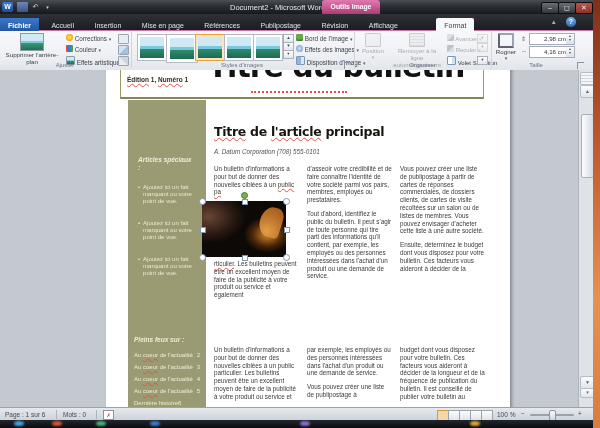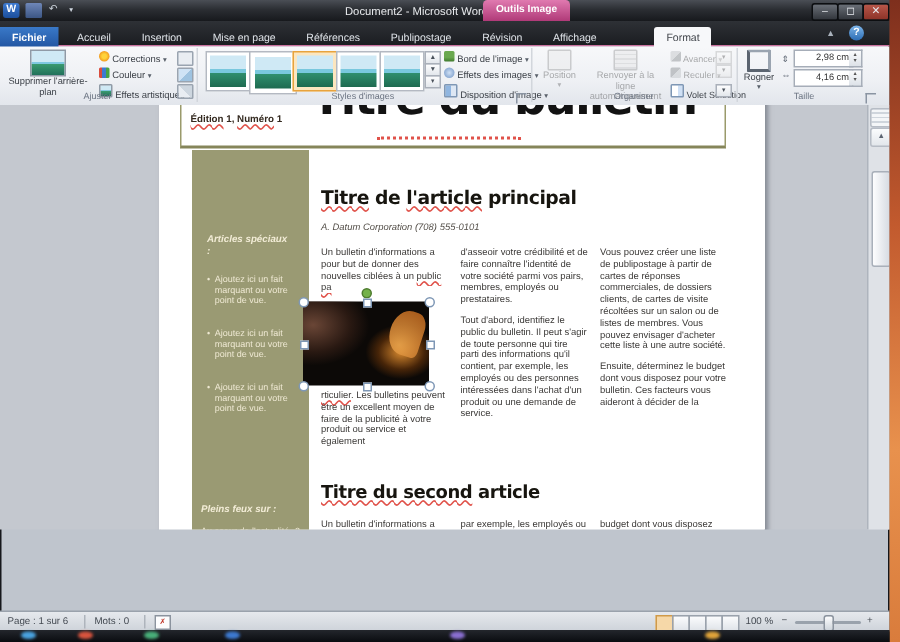--- a/index.html
+++ b/index.html
@@ -53,21 +53,21 @@
   .thumb{top:3px;width:24px;height:21px;background:#fff;border:1px solid #b4b9c2;padding:2px;}
   .thumb-inner{width:100%;height:100%;background:linear-gradient(180deg,#cfe9f5 0 42%,#79c8de 42% 55%,#2f8f6e 55%,#1e6a50);}
   .thumb-sel{border:1px solid #e8a33d;background:#fce6bf;}
   .galbtn{width:9px;height:7px;border:1px solid #aab0ba;background:linear-gradient(180deg,#fdfdfe,#e3e7ec);
     font-size:4.5px;line-height:6px;text-align:center;color:#49505a;}
   .spinfield{width:36px;height:10px;background:#fff;border:1px solid #a6adb8;font-size:6.2px;
     line-height:10px;text-align:right;padding-right:2px;color:#333;}
   .spinner{width:8px;height:10px;border:1px solid #a6adb8;border-left:none;
     background:linear-gradient(180deg,#fafbfc,#dde2e8);font-size:3.5px;line-height:4px;text-align:center;color:#555;}
   
-  .docarea{left:0;top:70px;width:593px;height:283px;background:#c4c8cf;overflow:hidden;}
+  .docarea{left:0;top:70px;width:593px;height:337px;background:#c4c8cf;overflow:hidden;}
   .page{left:106px;top:-18px;width:404px;height:700px;background:#fff;
     box-shadow:2px 2px 3px rgba(80,88,100,.55);}
   .mastband{left:14px;top:0;width:362px;height:44px;background:#fff;
     border:1px solid #9a9a6b;border-bottom:2px solid #85855a;}
   .edition{left:6px;top:23px;font-size:6.5px;font-weight:bold;color:#33291f;}
   .masthead{left:70px;top:-4px;width:290px;text-align:center;font-family:"DejaVu Sans",sans-serif;
     font-weight:800;font-size:30px;letter-spacing:-1px;color:#121212;white-space:nowrap;}
   .sqstrip{height:2px;border-bottom:2px dotted #e0524a;}
   .sidebar{left:22px;top:48px;width:78px;height:560px;background:#9a9a73;}
   .sidehead{font-style:italic;font-weight:bold;font-size:6.5px;color:#f2ecd6;line-height:8px;}
@@ -326,23 +326,20 @@
       </div>
       <div class="r col" style="left:201px;top:113px">
         <p class="p">d'asseoir votre crédibilité et de faire connaître l'identité de votre société parmi vos pairs, membres, employés ou prestataires.</p>
         <p class="p">Tout d'abord, identifiez le public du bulletin. Il peut s'agir de toute personne qui tire parti des informations qu'il contient, par exemple, les employés ou des personnes intéressées dans l'achat d'un produit ou une demande de service.</p>
       </div>
       <div class="r col" style="left:294px;top:113px">
         <p class="p">Vous pouvez créer une liste de publipostage à partir de cartes de réponses commerciales, de dossiers clients, de cartes de visite récoltées sur un salon ou de listes de membres. Vous pouvez envisager d'acheter cette liste à une autre société.</p>
         <p class="p">Ensuite, déterminez le budget dont vous disposez pour votre bulletin. Ces facteurs vous aideront à décider de la</p>
       </div>
 
-      <div class="r h1" style="left:108px;top:269px;font-size:12px">
-        <span class="sq">Titre du second</span><span> article</span>
-      </div>
       <div class="r col" style="left:108px;top:294px">
         <p class="p">Un bulletin d'informations a pour but de donner des nouvelles ciblées à un public particulier. Les bulletins peuvent être un excellent moyen de faire de la publicité à votre produit ou service et</p>
       </div>
       <div class="r col" style="left:201px;top:294px">
         <p class="p">par exemple, les employés ou des personnes intéressées dans l'achat d'un produit ou une demande de service.</p>
         <p class="p">Vous pouvez créer une liste de publipostage à</p>
       </div>
       <div class="r col" style="left:294px;top:294px">
         <p class="p">budget dont vous disposez pour votre bulletin. Ces facteurs vous aideront à décider de la longueur et de la fréquence de publication du bulletin. Il est conseillé de publier votre bulletin au</p>
       </div>

